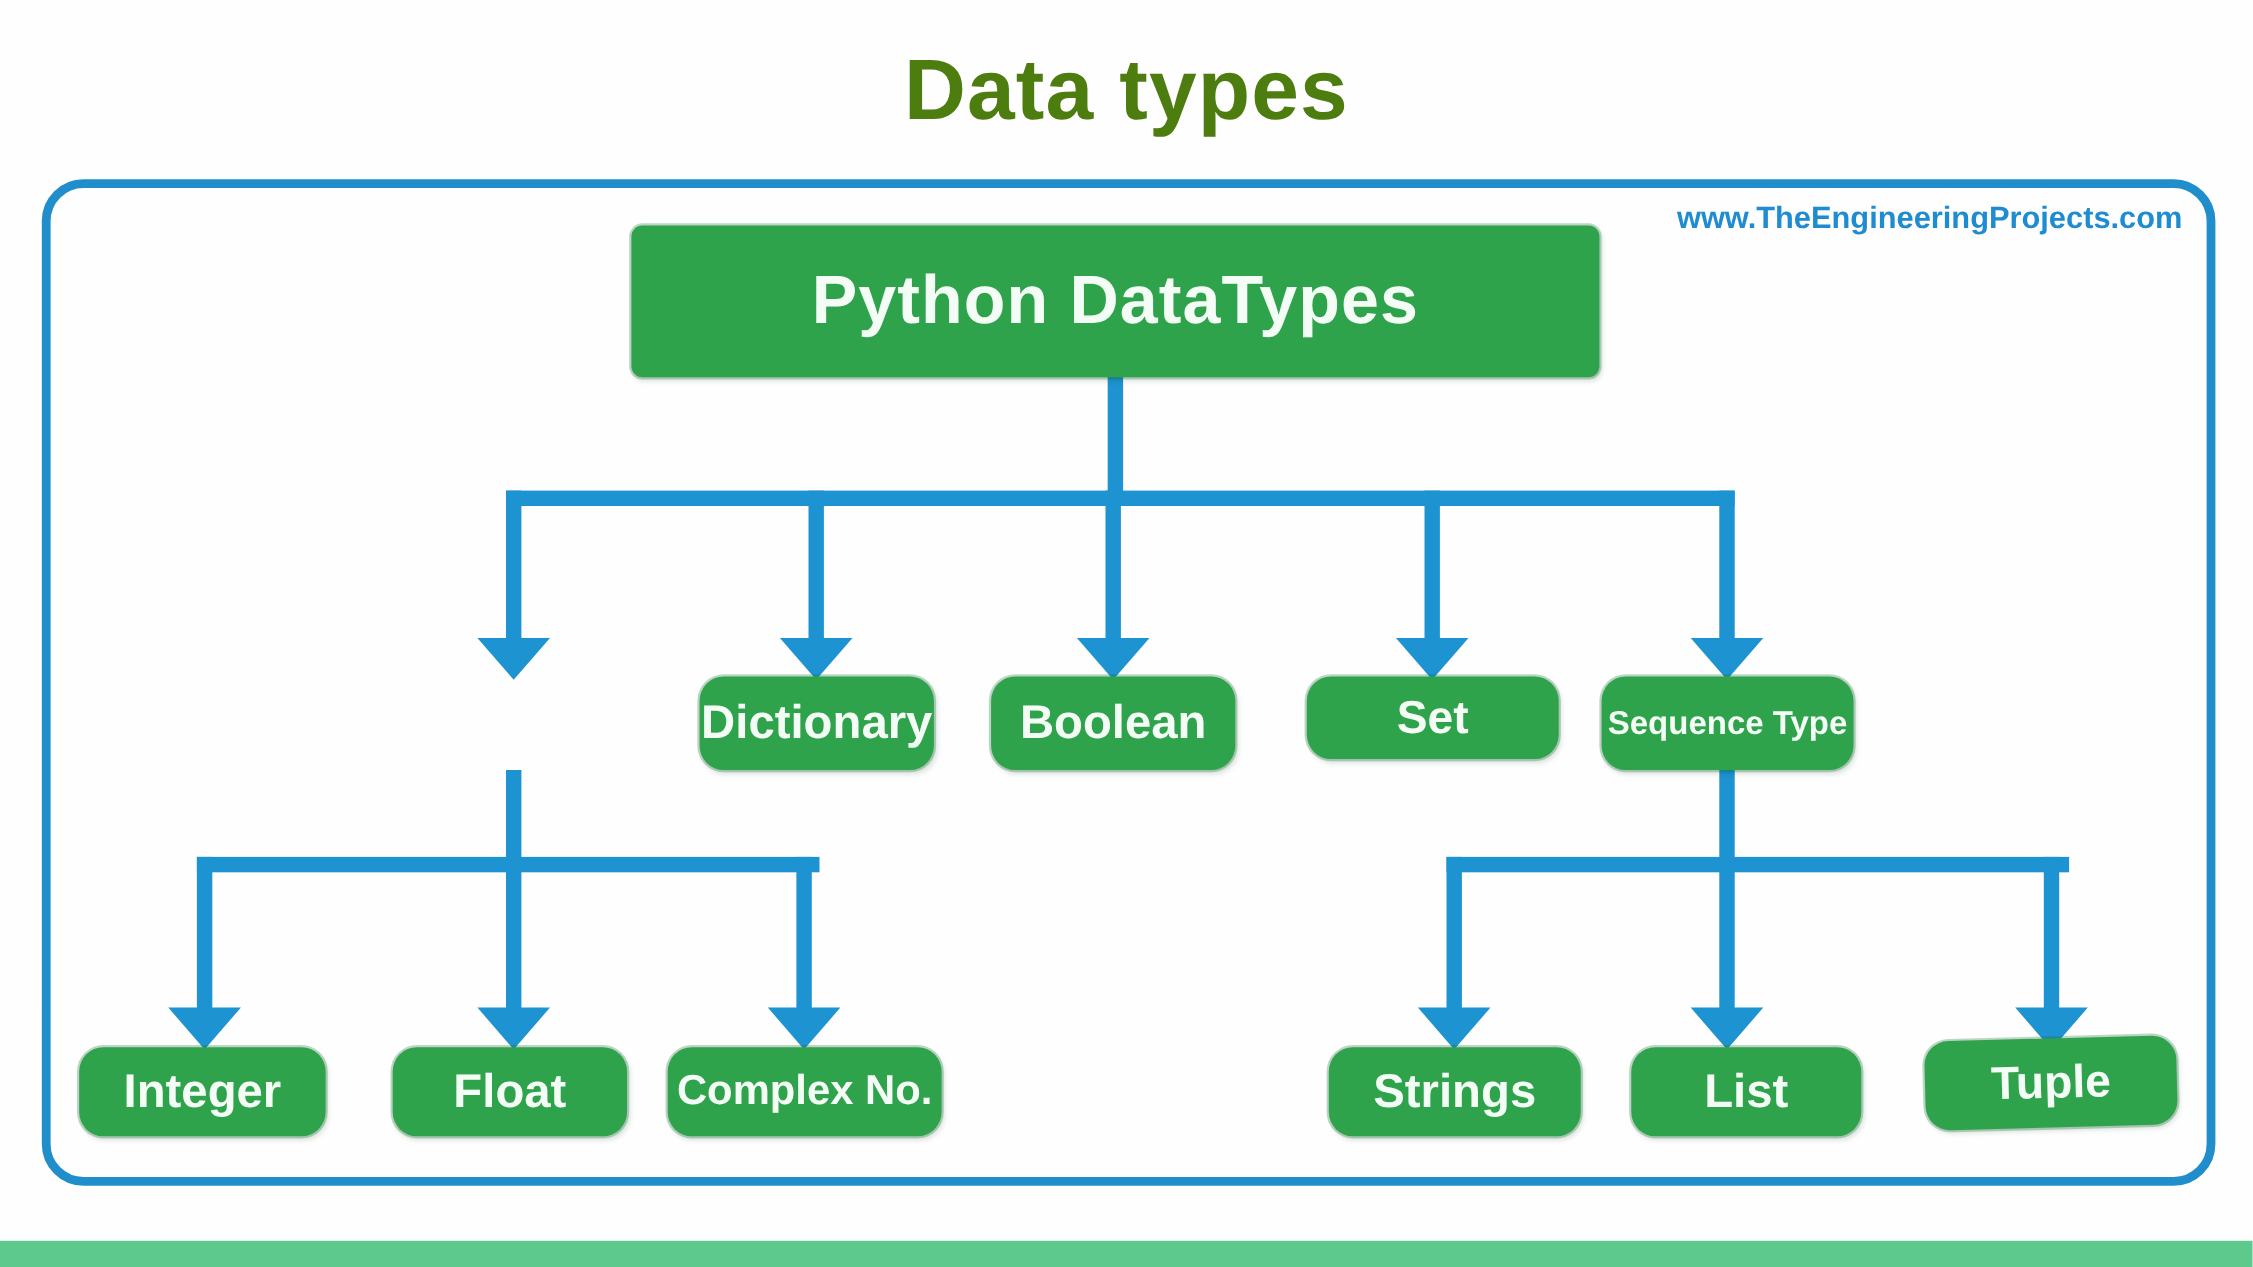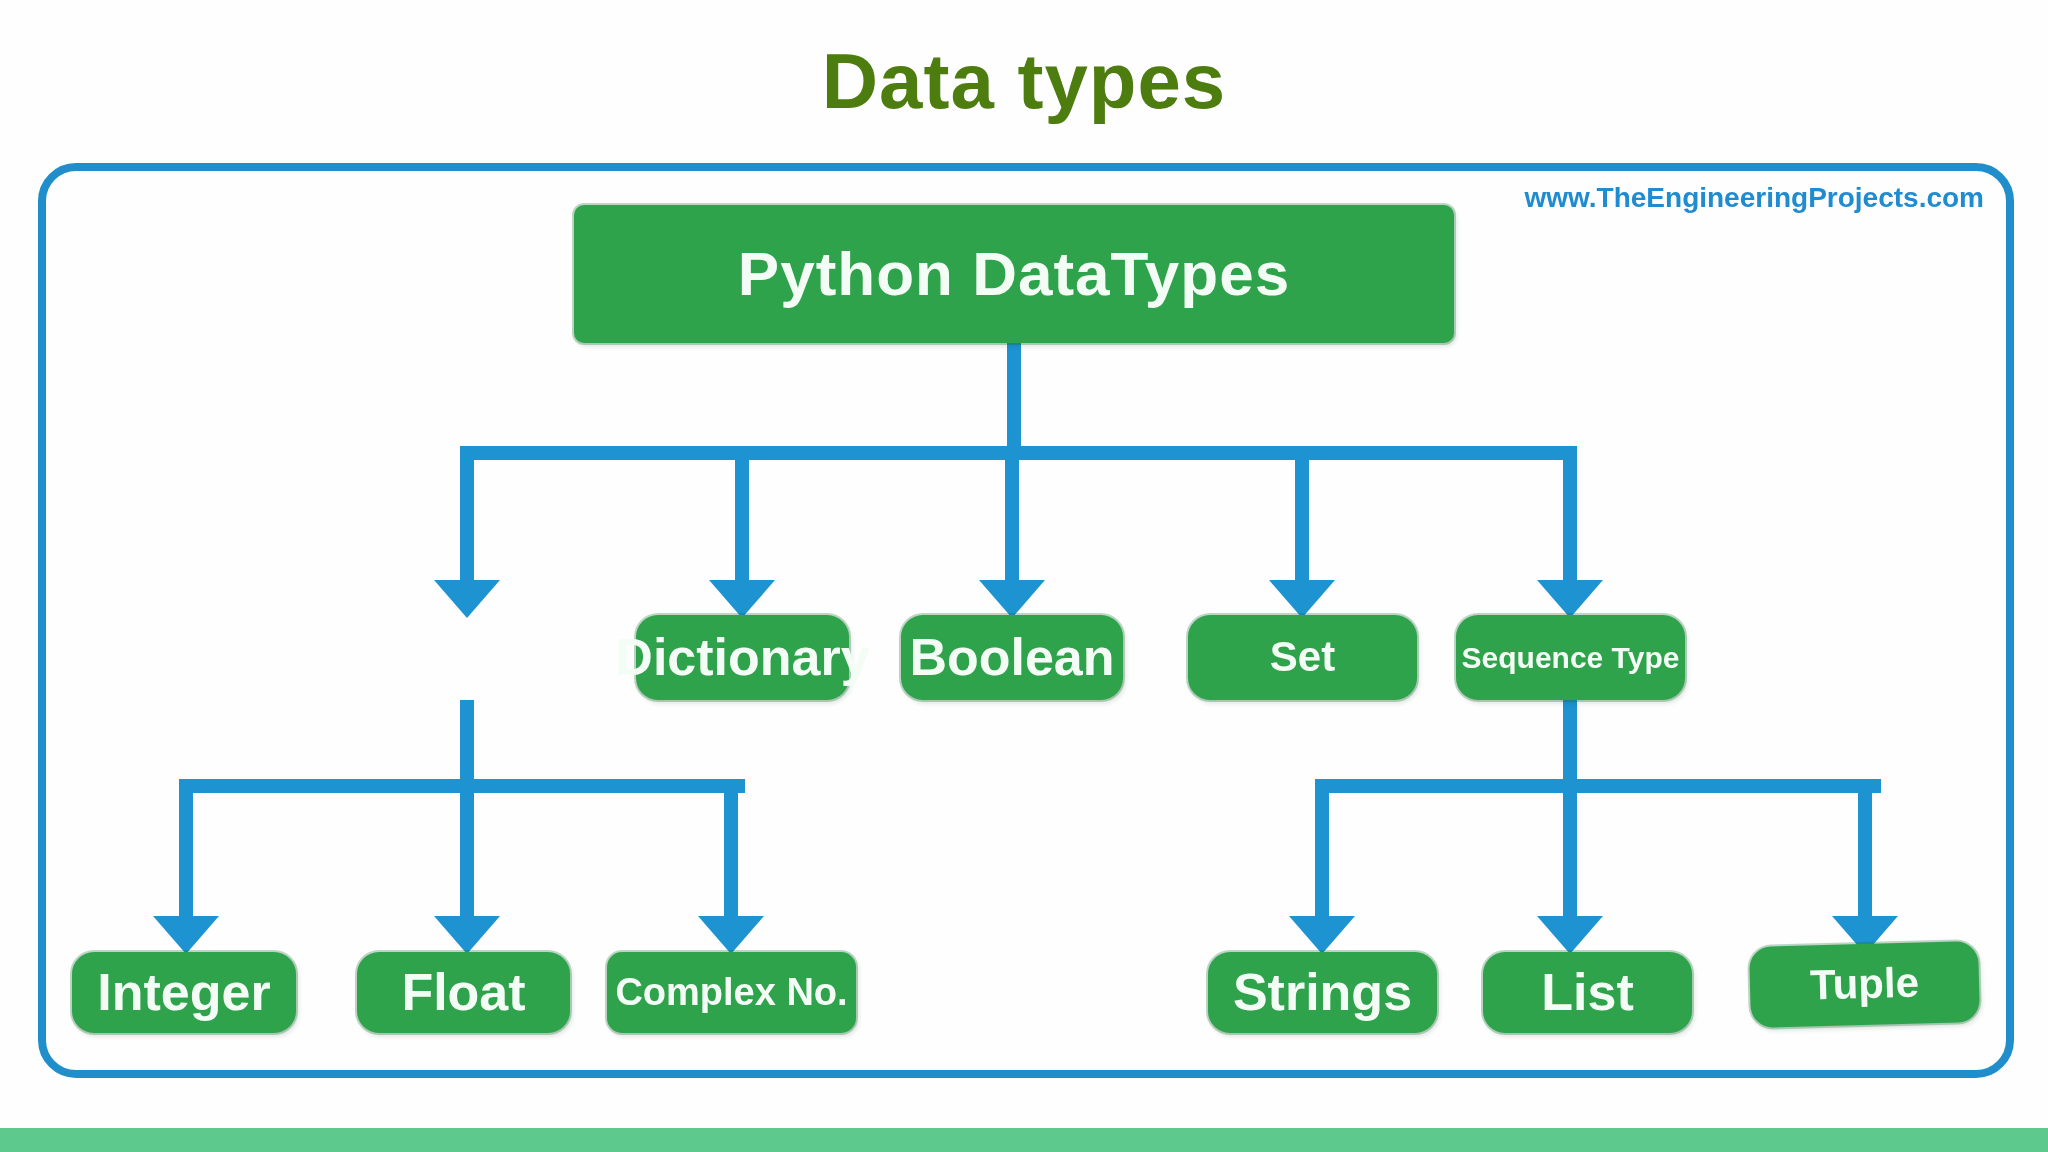--- a/index.html
+++ b/index.html
@@ -48,21 +48,21 @@
     border-left:33px solid transparent;
     border-right:33px solid transparent;
     border-top:38px solid #1d93d2;
   }
   .footer-bar{
     position:absolute;left:0;top:1128px;
     width:100%;height:24px;
     background:#5dc98c;
   }
   .fs42{font-size:42px;}
-  .fs40{font-size:52px;}
+  .fs40{font-size:43px;}
   .fs38{font-size:38px;}
   .fs30{font-size:30px;}
   .tilt{transform:rotate(-1.5deg);}
 </style>
 </head>
 <body>
 
 <div class="stage">
 
   <div class="page-title">Data types</div>
@@ -101,26 +101,26 @@
   <div class="line" style="left:1858px;top:779px;width:14px;height:141px;"></div>
 
   <div class="arrowhead" style="left:1289px;top:916px;"></div>
   <div class="arrowhead" style="left:1537px;top:916px;"></div>
   <div class="arrowhead" style="left:1832px;top:916px;"></div>
 
   <div class="node node-root" style="left:574px;top:205px;width:880px;height:138px;">Python DataTypes</div>
 
   <div class="node fs40" style="left:636px;top:615px;width:213px;height:85px;">Dictionary</div>
   <div class="node fs40" style="left:901px;top:615px;width:222px;height:85px;">Boolean</div>
-  <div class="node fs42" style="left:1188px;top:615px;width:229px;height:85px;">Set</div>
+  <div class="node fs42" style="left:1188px;top:615px;width:229px;height:75px;">Set</div>
   <div class="node fs30" style="left:1456px;top:615px;width:229px;height:85px;">Sequence Type</div>
 
   <div class="node fs40" style="left:72px;top:952px;width:224px;height:81px;">Integer</div>
   <div class="node fs40" style="left:357px;top:952px;width:213px;height:81px;">Float</div>
-  <div class="node fs38" style="left:607px;top:952px;width:249px;height:81px;border-radius:15px;">Complex No.</div>
+  <div class="node fs38" style="left:607px;top:952px;width:249px;height:81px;">Complex No.</div>
 
   <div class="node fs40" style="left:1208px;top:952px;width:229px;height:81px;">Strings</div>
   <div class="node fs40" style="left:1483px;top:952px;width:209px;height:81px;">List</div>
   <div class="node fs42 tilt" style="left:1750px;top:944px;width:229px;height:81px;">Tuple</div>
 
   <div class="footer-bar"></div>
 
 </div>
 
 </body></html>

